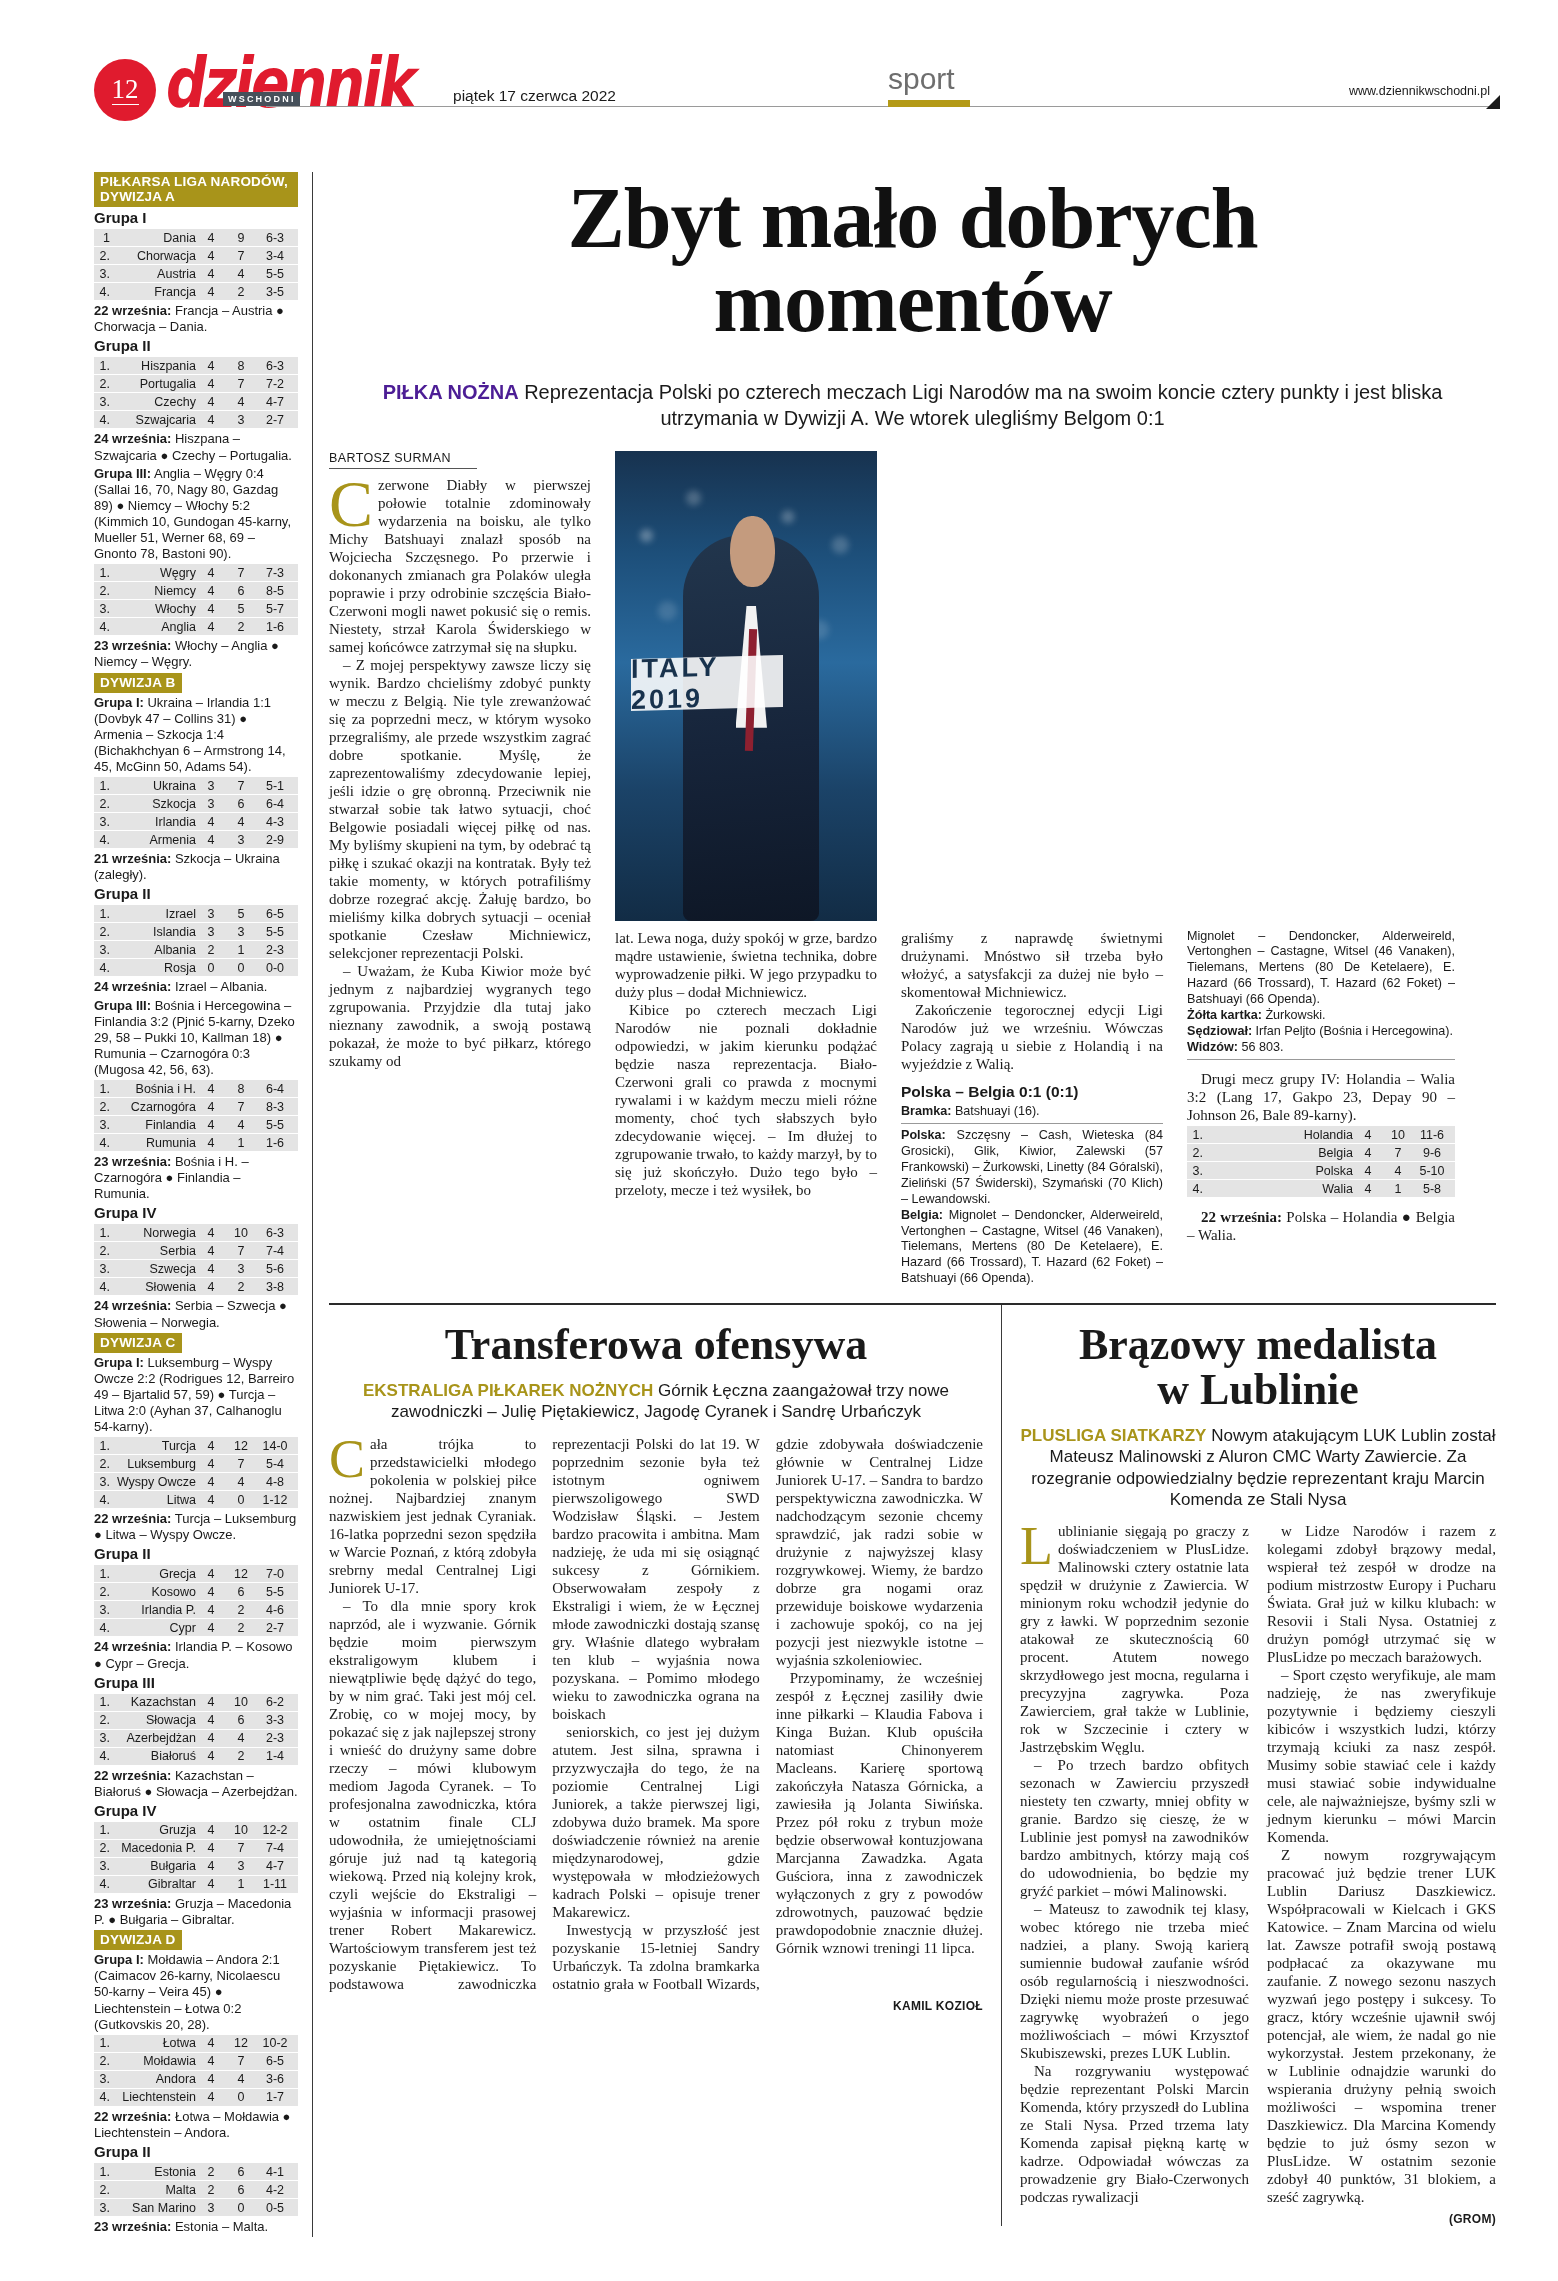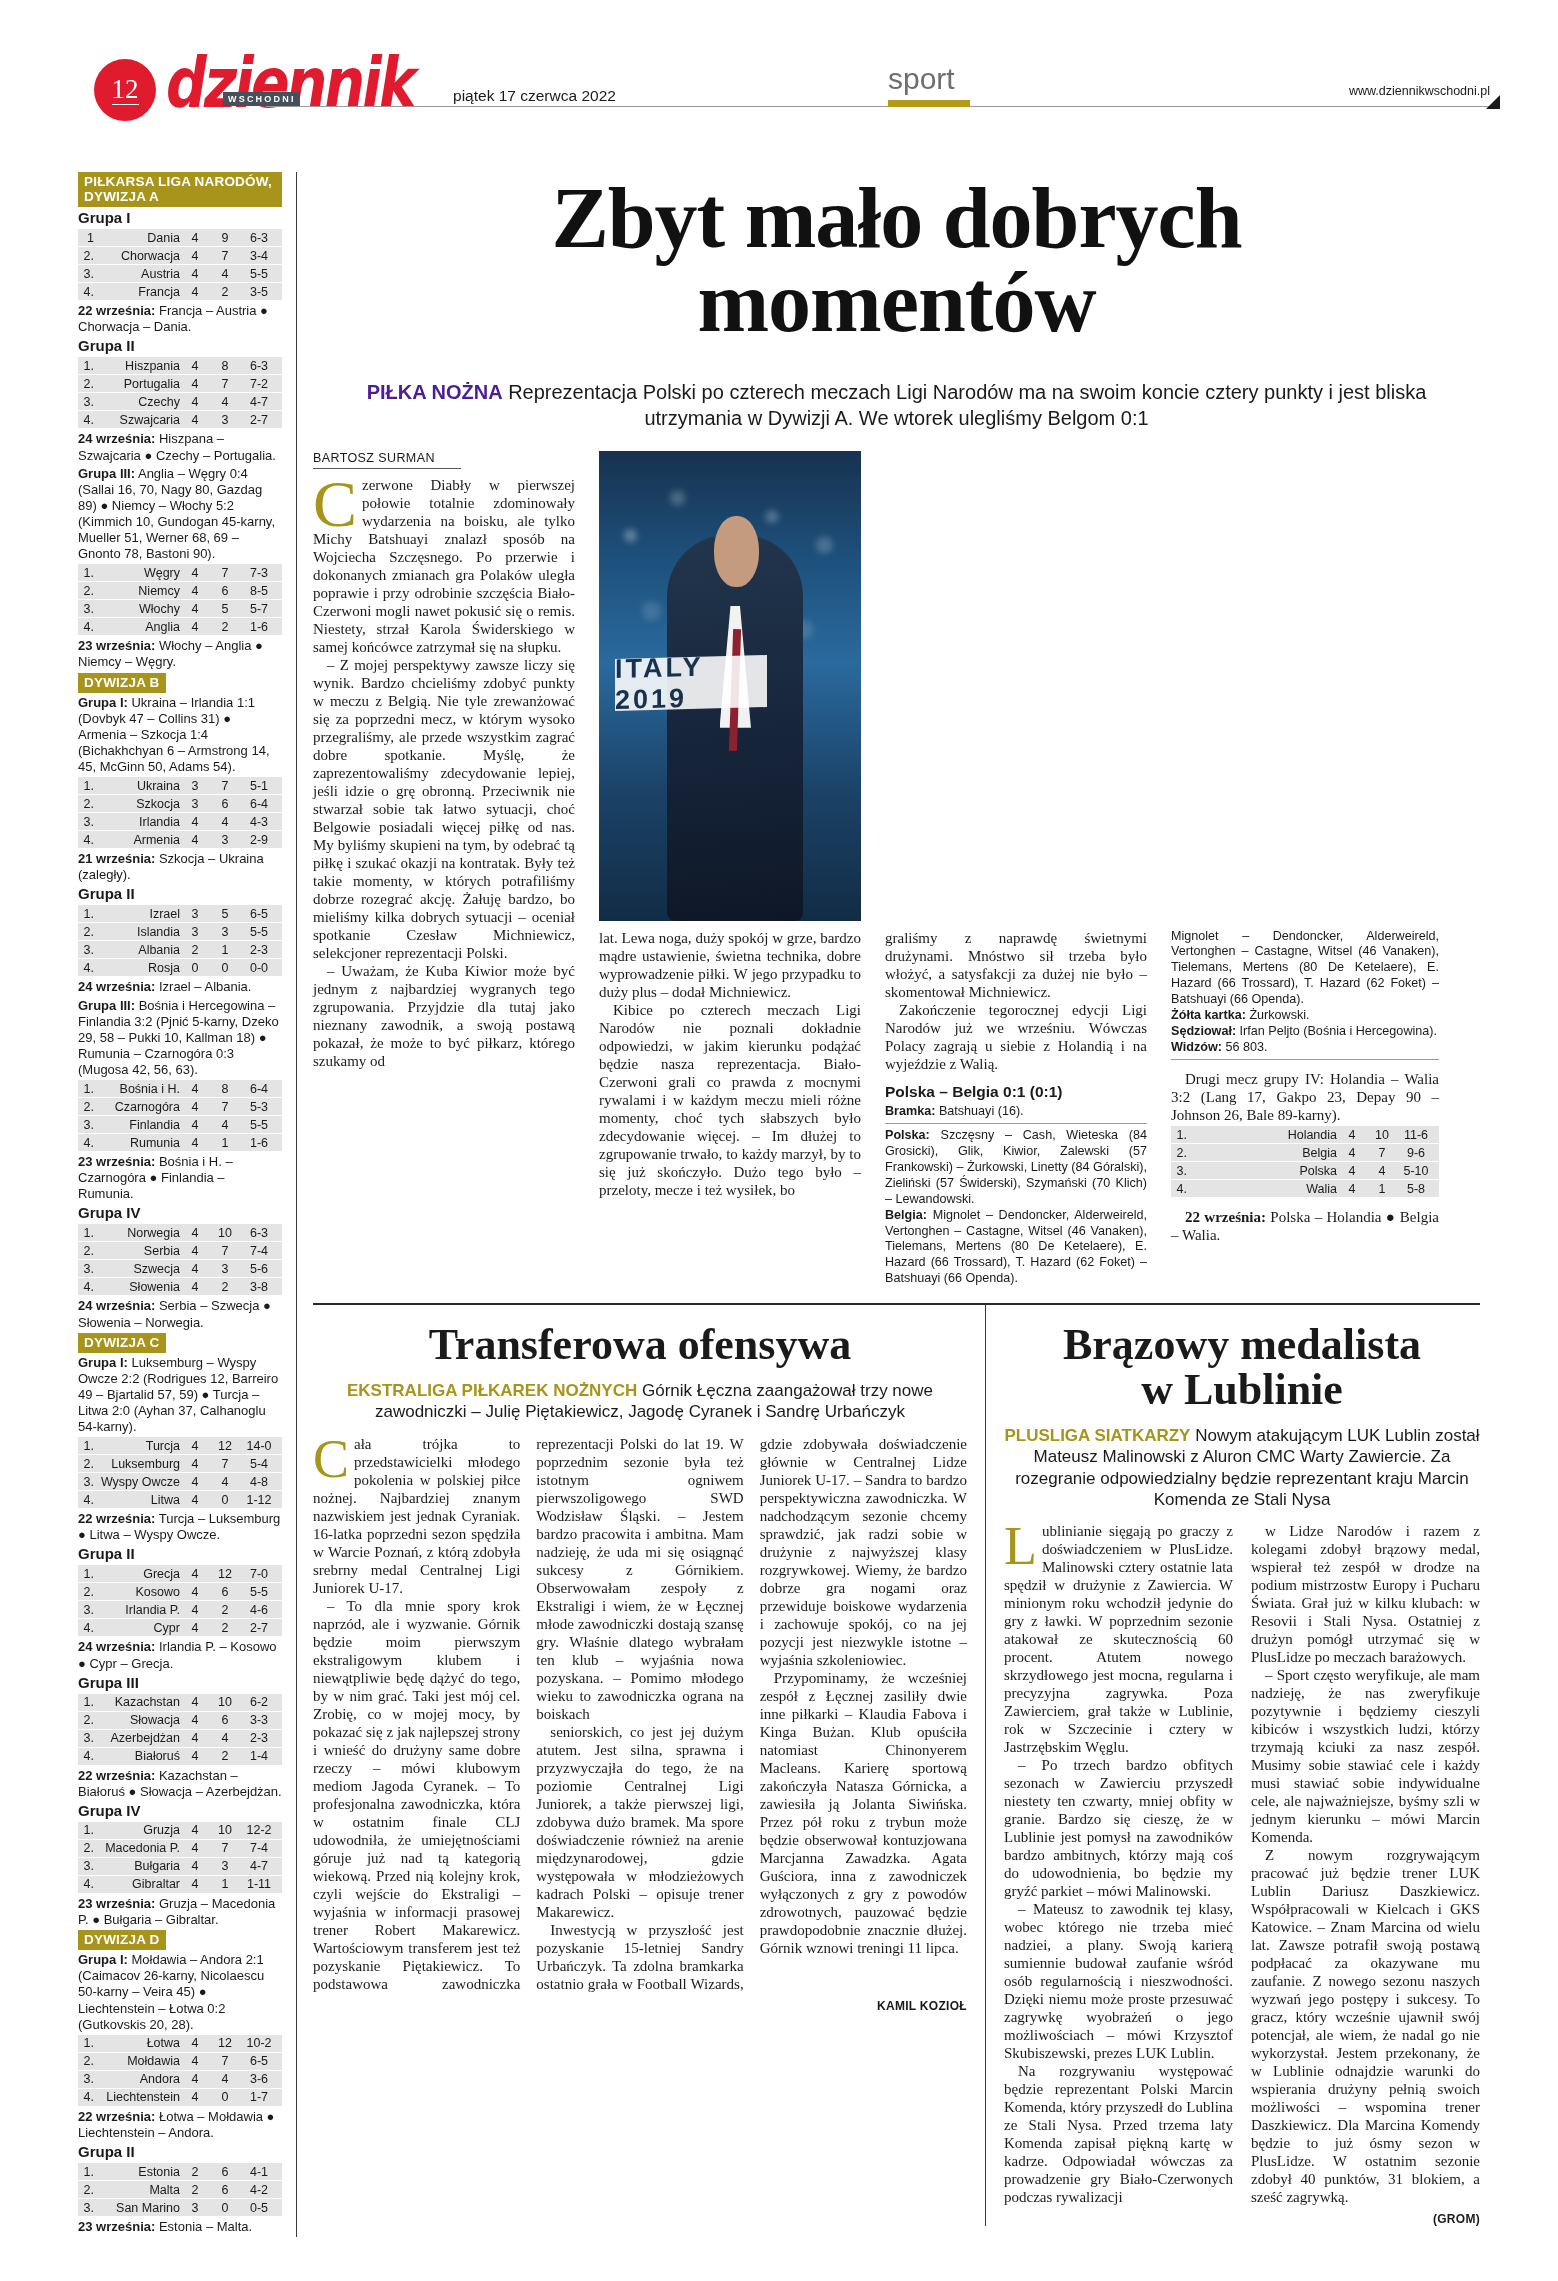--- a/index.html
+++ b/index.html
@@ -42,21 +42,21 @@
   .mast-rule { position: absolute; left: 250px; right: 78px; top: 106px; height: 1px; background: #9a9a9a; }
   .sport-label {
     position: absolute; left: 872px; top: 62px;
     font-size: 30px; color: #6e6e6e; font-family: "Liberation Sans", sans-serif;
   }
   .sport-underline { position: absolute; left: 872px; top: 100px; width: 82px; height: 7px; background: #b49a17; }
   .site-url { position: absolute; right: 84px; top: 84px; font-size: 12.5px; color: #1a1a1a; }
   .corner-mark { position: absolute; right: 74px; top: 95px; width: 14px; height: 14px; }
 
   
-  .body-grid { position: absolute; left: 62px; top: 172px; width: 1402px; display: flex; }
+  .body-grid { position: absolute; left: 78px; top: 172px; width: 1402px; display: flex; }
   .col-results { width: 218px; flex: 0 0 218px; padding-right: 14px; }
   .vrule { width: 1px; background: #3a3a3a; flex: 0 0 1px; margin-right: 16px; }
   .col-main { flex: 1 1 auto; }
 
   
   .div-badge {
     display: inline-block; background: #a8941a; color: #fff;
     font-size: 13.5px; font-weight: 700; letter-spacing: 0.2px;
     padding: 2px 6px 3px 6px; line-height: 1.12; margin-bottom: 1px;
   }
@@ -393,21 +393,21 @@
               <td class="team">Bośnia i H.</td>
               <td class="m">4</td>
               <td class="pts">8</td>
               <td class="gf">6-4</td>
             </tr>
         <tr>
               <td class="pos">2.</td>
               <td class="team">Czarnogóra</td>
               <td class="m">4</td>
               <td class="pts">7</td>
-              <td class="gf">5-3</td>
+              <td class="gf">8-3</td>
             </tr>
         <tr>
               <td class="pos">3.</td>
               <td class="team">Finlandia</td>
               <td class="m">4</td>
               <td class="pts">4</td>
               <td class="gf">5-5</td>
             </tr>
         <tr>
               <td class="pos">4.</td>

